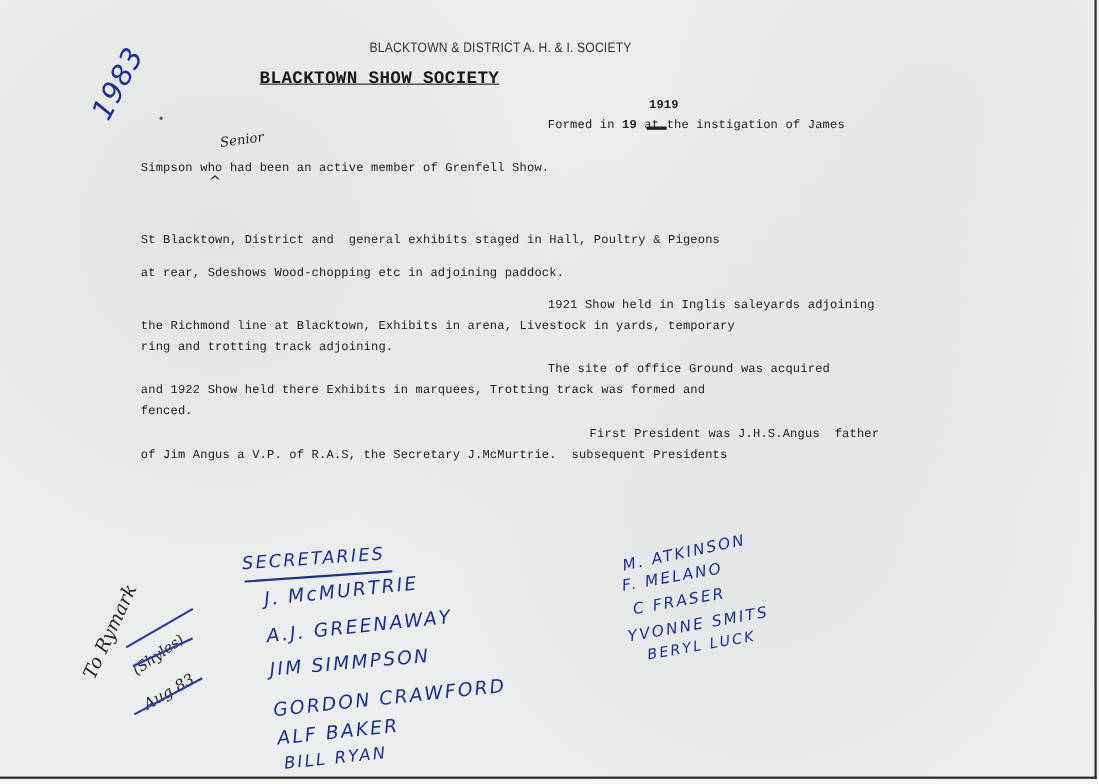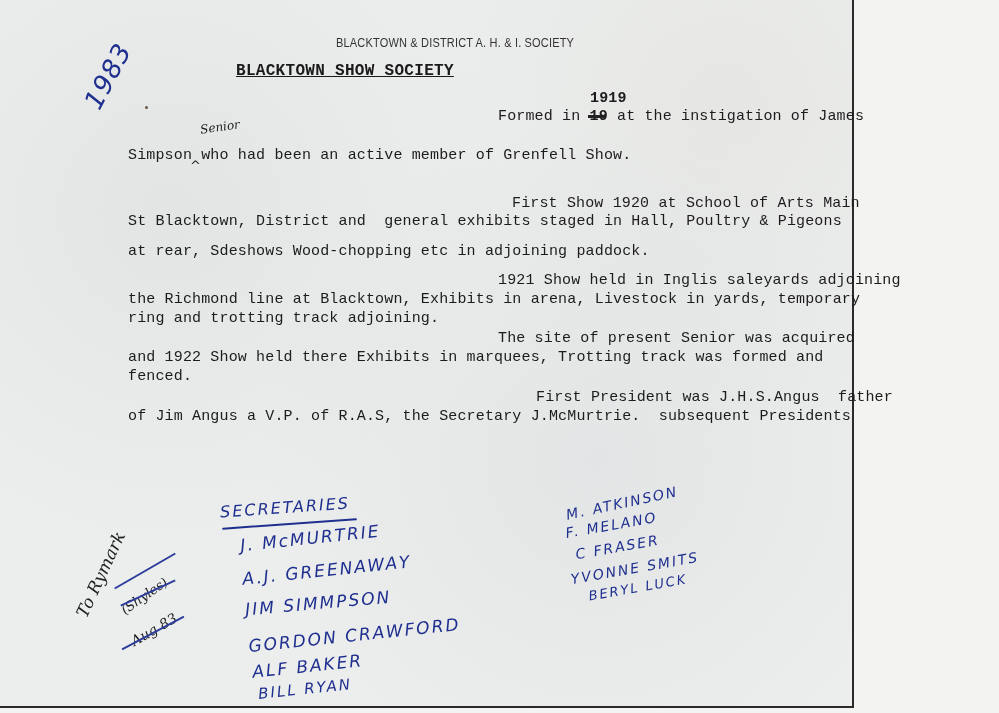--- a/index.html
+++ b/index.html
@@ -5,21 +5,21 @@
     html, body {
       margin: 0;
       padding: 0;
       width: 999px;
       height: 713px;
       overflow: hidden;
       background: #f3f3f1;
     }
     .page {
       position: relative;
-      width: 854px;
+      width: 997px;
       height: 708px;
       margin: 0;
       background:
         radial-gradient(circle at 20% 30%, rgba(210,212,214,0.35) 0, rgba(210,212,214,0) 40%),
         radial-gradient(circle at 70% 65%, rgba(205,208,212,0.30) 0, rgba(205,208,212,0) 45%),
         radial-gradient(circle at 85% 15%, rgba(215,215,210,0.30) 0, rgba(215,215,210,0) 35%),
         #eceeed;
       border-right: 2px solid #2a2a2a;
       border-bottom: 2px solid #2a2a2a;
       box-sizing: border-box;
@@ -42,21 +42,21 @@
       left: 236px;
       top: 62px;
       font-size: 16px;
       font-weight: bold;
       text-decoration: underline;
       letter-spacing: 0.3px;
       color: #1a1a1a;
     }
     .tline {
       position: absolute;
-      font-size: 15px;
+      font-size: 11px;
       white-space: pre;
       color: #1c1c1c;
       letter-spacing: 0.15px;
     }
     .tline.bold { font-weight: bold; }
     .hand {
       position: absolute;
       font-family: "DejaVu Sans", sans-serif;
       color: #1f2f8f;
       white-space: pre;
@@ -109,29 +109,28 @@
   <span class="speck" style="left:145px; top:106px;"></span>
 
   <div class="tline bold" style="left:590px; top:90px;">1919</div>
   <div class="tline" style="left:498px; top:108px;"><span>Formed in </span><span style="font-weight:bold; position:relative;">19</span><span> at the instigation of James</span></div>
   <div class="strike" style="left:588px; top:115px; width:18px; background:#222; height:3px;"></div>
 
   <div class="tline" style="left:128px; top:147px;"><span>Simpson</span><span> who had been an active member of Grenfell Show.</span></div>
   <div class="caret" style="left:190px; top:158px;">^</div>
   <div class="hand-black" style="left:200px; top:120px; font-size:12px; transform:rotate(-8deg);">Senior</div>
 
-  <div class="tline" style="left:512px; top:195px;">First Show 1920 at School of Arts Main</div>
   <div class="tline" style="left:128px; top:213px;">St Blacktown, District and  general exhibits staged in Hall, Poultry &amp; Pigeons</div>
   <div class="tline" style="left:128px; top:232px;margin-top:11px;">at rear, Sdeshows Wood-chopping etc in adjoining paddock.</div>
 
   <div class="tline" style="left:498px; top:272px;">1921 Show held in Inglis saleyards adjoining</div>
   <div class="tline" style="left:128px; top:310px;">ring and trotting track adjoining.</div>
   <div class="tline" style="left:128px; top:291px;">the Richmond line at Blacktown, Exhibits in arena, Livestock in yards, temporary</div>
 
-  <div class="tline" style="left:498px; top:330px;">The site of present Senior was acquired</div>
+  <div class="tline" style="left:498px; top:330px;">The site of office Ground was acquired</div>
   <div class="tline" style="left:128px; top:349px;">and 1922 Show held there Exhibits in marquees, Trotting track was formed and</div>
   <div class="tline" style="left:128px; top:368px;">fenced.</div>
 
   <div class="tline" style="left:536px; top:389px;">First President was J.H.S.Angus  father</div>
   <div class="tline" style="left:128px; top:408px;">of Jim Angus a V.P. of R.A.S, the Secretary J.McMurtrie.  subsequent Presidents</div>
 
   <div class="hand" style="left:220px; top:498px; font-size:16px; transform:rotate(-4deg);">SECRETARIES</div>
   <div class="underline-hand" style="left:222px; top:523px; width:135px; transform:rotate(-4deg);"></div>
 
   <div class="hand" style="left:240px; top:528px; font-size:17px; transform:rotate(-6deg);">J. McMURTRIE</div>

